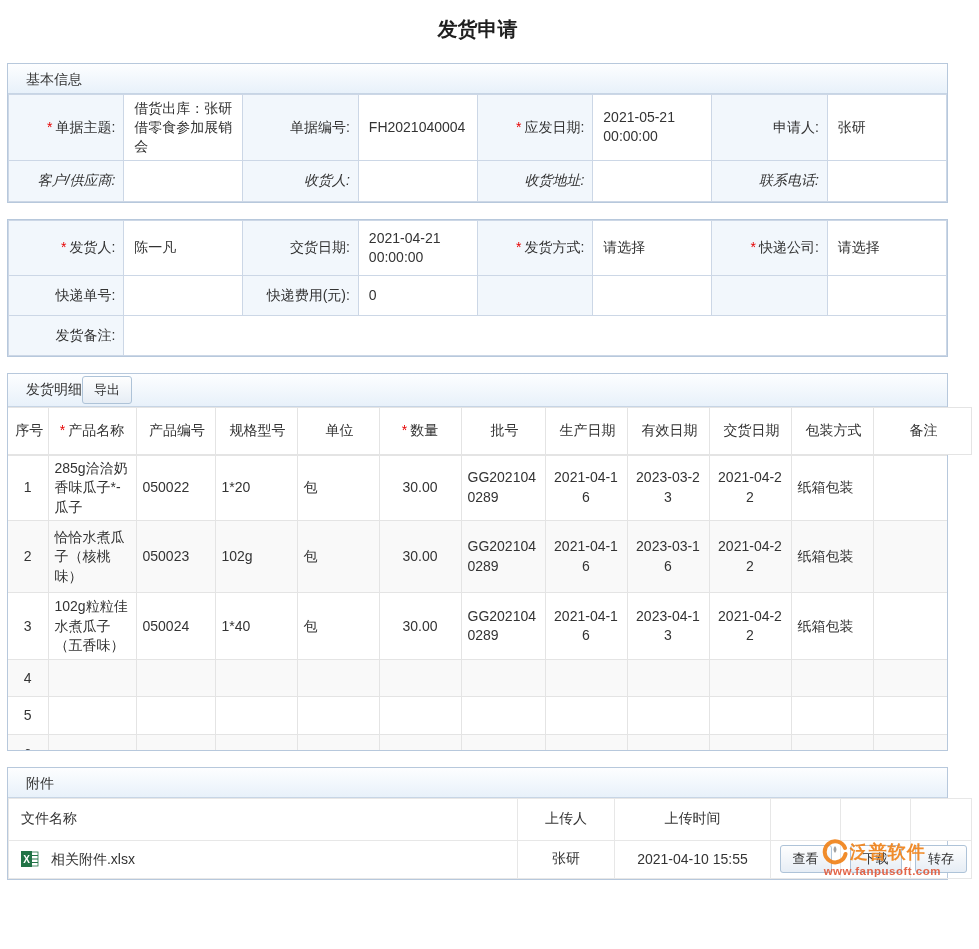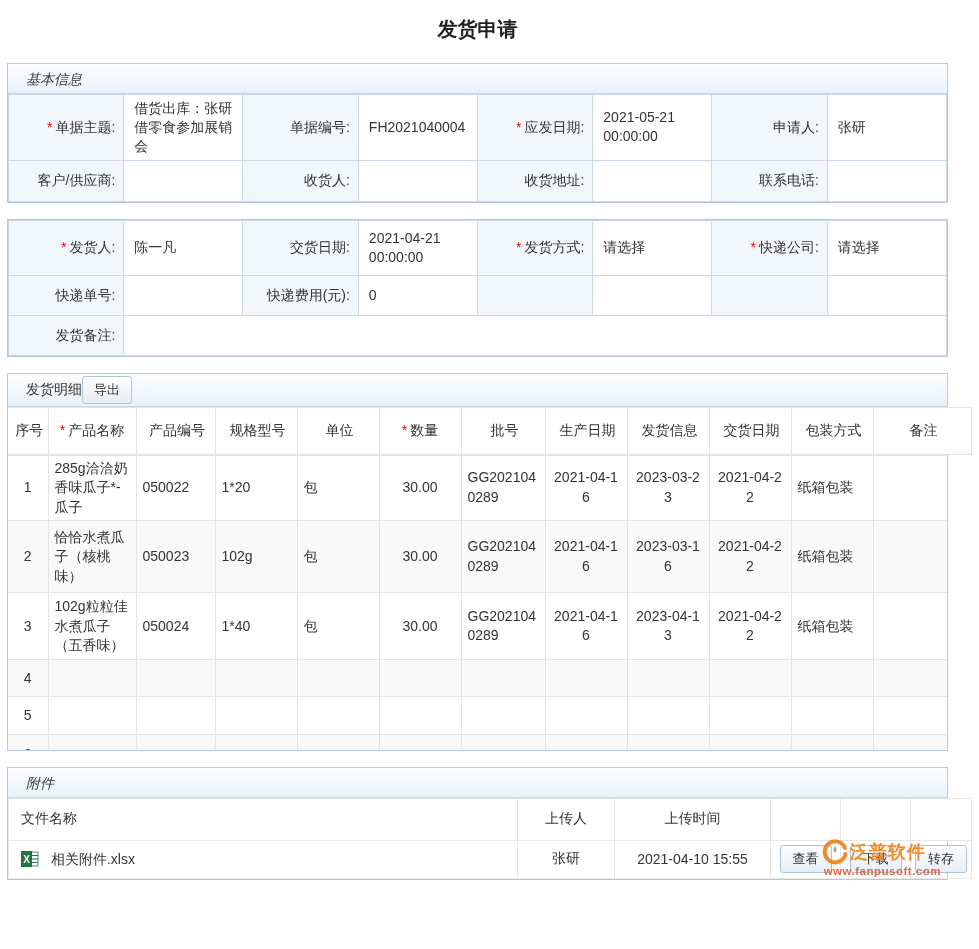--- a/index.html
+++ b/index.html
@@ -1,29 +1,29 @@
 <!DOCTYPE html>
 <html><head>
 <meta charset="utf-8">
 <style>
   * { box-sizing: border-box; margin: 0; padding: 0; }
   html,body { width: 979px; background:#fff; font-family:"Liberation Sans","DejaVu Sans",sans-serif; color:#333; }
   .page { width:955px; }
   .page-title { text-align:center; font-size:20px; font-weight:bold; color:#1f1f1f; padding:16px 0 20px; }
   .section { margin:0 7px 16px; border:1px solid #b7c8dc; background:#fff; }
   .section-header { height:30px; line-height:30px; padding-left:18px; font-size:14px; color:#333;
-      background:linear-gradient(180deg,#fdfeff 0%,#e8f1fa 100%); border-bottom:1px solid #c7d5e5;font-style:italic; }
+      background:linear-gradient(180deg,#fdfeff 0%,#e8f1fa 100%); border-bottom:1px solid #c7d5e5; }
 
   
   table.form { width:100%; border-collapse:collapse; table-layout:fixed; font-size:14px; }
   table.form td { border:1px solid #ccd7e6; vertical-align:middle; line-height:1.35; }
   table.form td.lbl { background:#f2f7fc; text-align:right; padding:4px 8px 4px 3px; }
   table.form td.val { background:#fff; text-align:left; padding:4px 10px; word-break:break-word; }
   .req { color:#e60000; margin-right:3px; }
-  tr.h52 { height:52px; } tr.h41 { height:41px; } tr.h55 { height:55px; } tr.h40 { height:40px; }
+  tr.h52 { height:52px; } tr.h41 { height:41px;font-style:italic; } tr.h55 { height:55px; } tr.h40 { height:40px; }
 
   
   .bar { display:flex; align-items:center; height:33px; padding-left:18px; font-size:14px;
       background:linear-gradient(180deg,#fdfeff 0%,#e8f1fa 100%); border-bottom:1px solid #c7d5e5; }
   .btn { display:inline-block; min-width:46px; padding:4px 11px; text-align:center; font-size:13px; color:#333;
       border:1px solid #aec3d8; border-radius:3px; background:linear-gradient(180deg,#fefefe,#e6edf5); cursor:pointer; }
   table.grid { border-collapse:collapse; table-layout:fixed; font-size:14px; }
   table.grid th, table.grid td { border:1px solid #e4e4e4; font-weight:normal; vertical-align:middle; line-height:1.4; }
   table.grid th { height:47px; text-align:center; background:#fff; }
   table.grid td { word-break:break-all; padding:3px 6px; }
@@ -169,21 +169,21 @@
       <tbody>
           <tr>
         <th><span class="req"></span><span>序号</span></th>
         <th><span class="req">*</span><span>产品名称</span></th>
         <th><span class="req"></span><span>产品编号</span></th>
         <th><span class="req"></span><span>规格型号</span></th>
         <th><span class="req"></span><span>单位</span></th>
         <th><span class="req">*</span><span>数量</span></th>
         <th><span class="req"></span><span>批号</span></th>
         <th><span class="req"></span><span>生产日期</span></th>
-        <th><span class="req"></span><span>发货信息</span></th>
+        <th><span class="req"></span><span>有效日期</span></th>
         <th><span class="req"></span><span>交货日期</span></th>
         <th><span class="req"></span><span>包装方式</span></th>
         <th><span class="req"></span><span>备注</span></th>
       </tr>
     </tbody>
       </table>
     <div class="detail-bodywrap">
       <table class="grid detail-body">
         <colgroup>
             <col style="width:40px">

